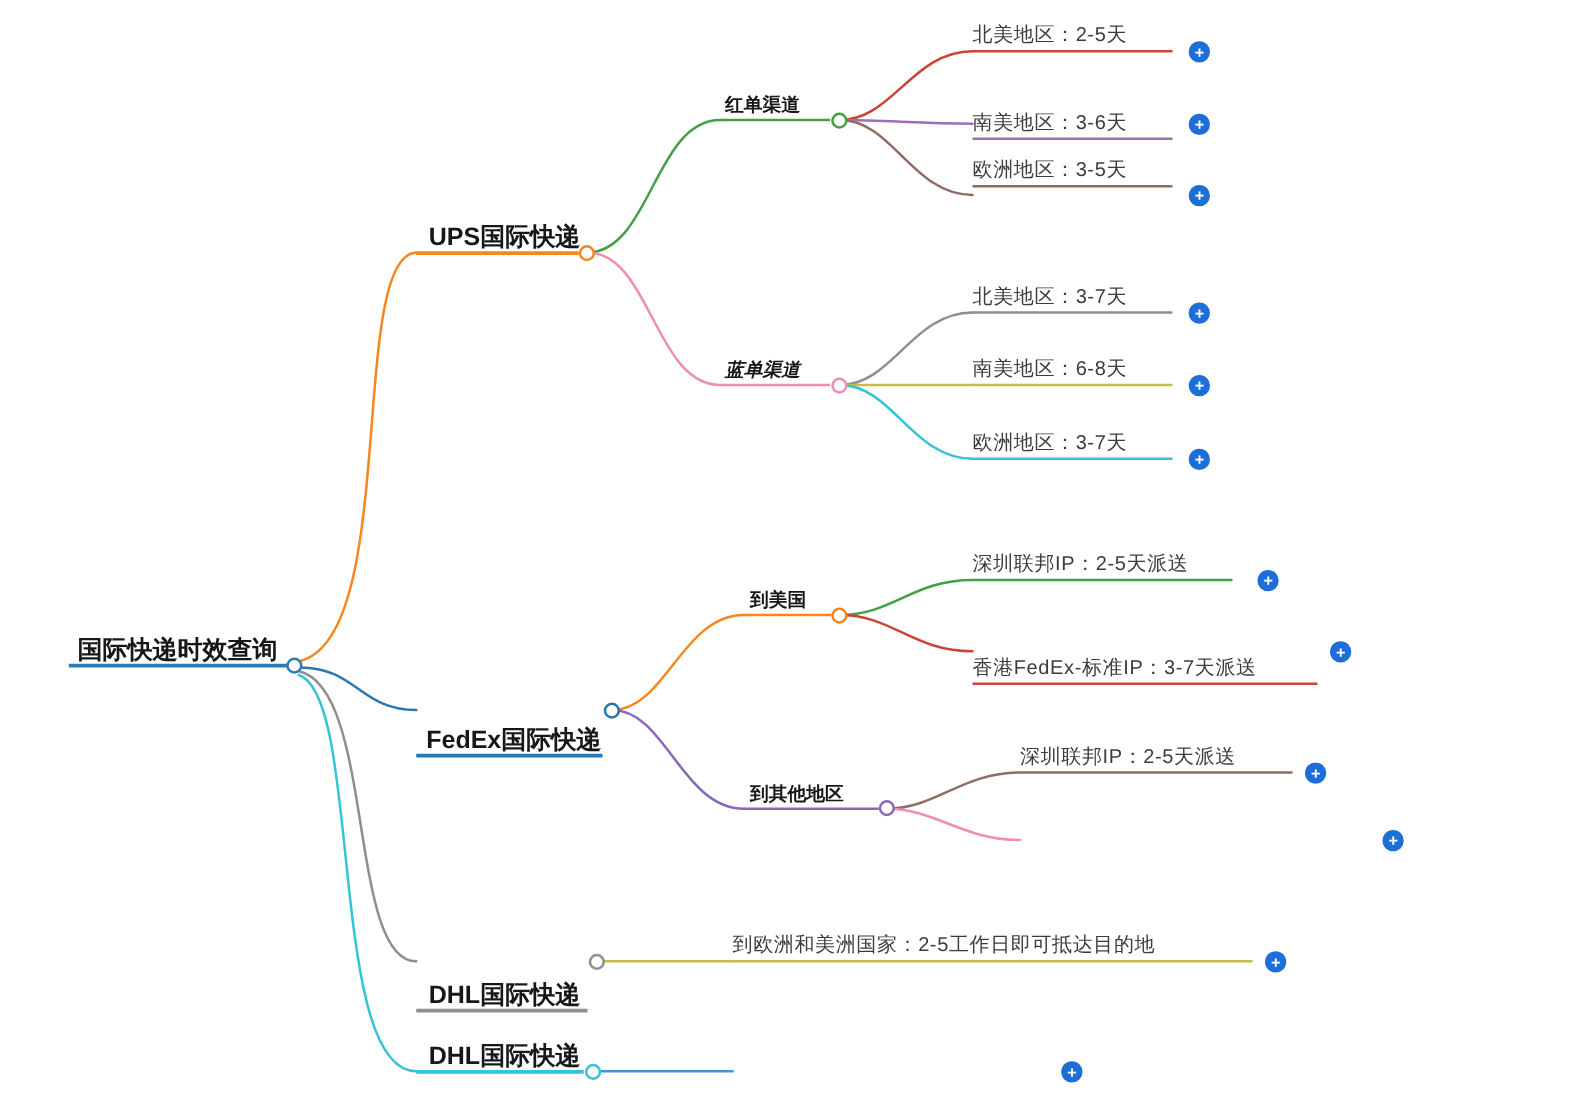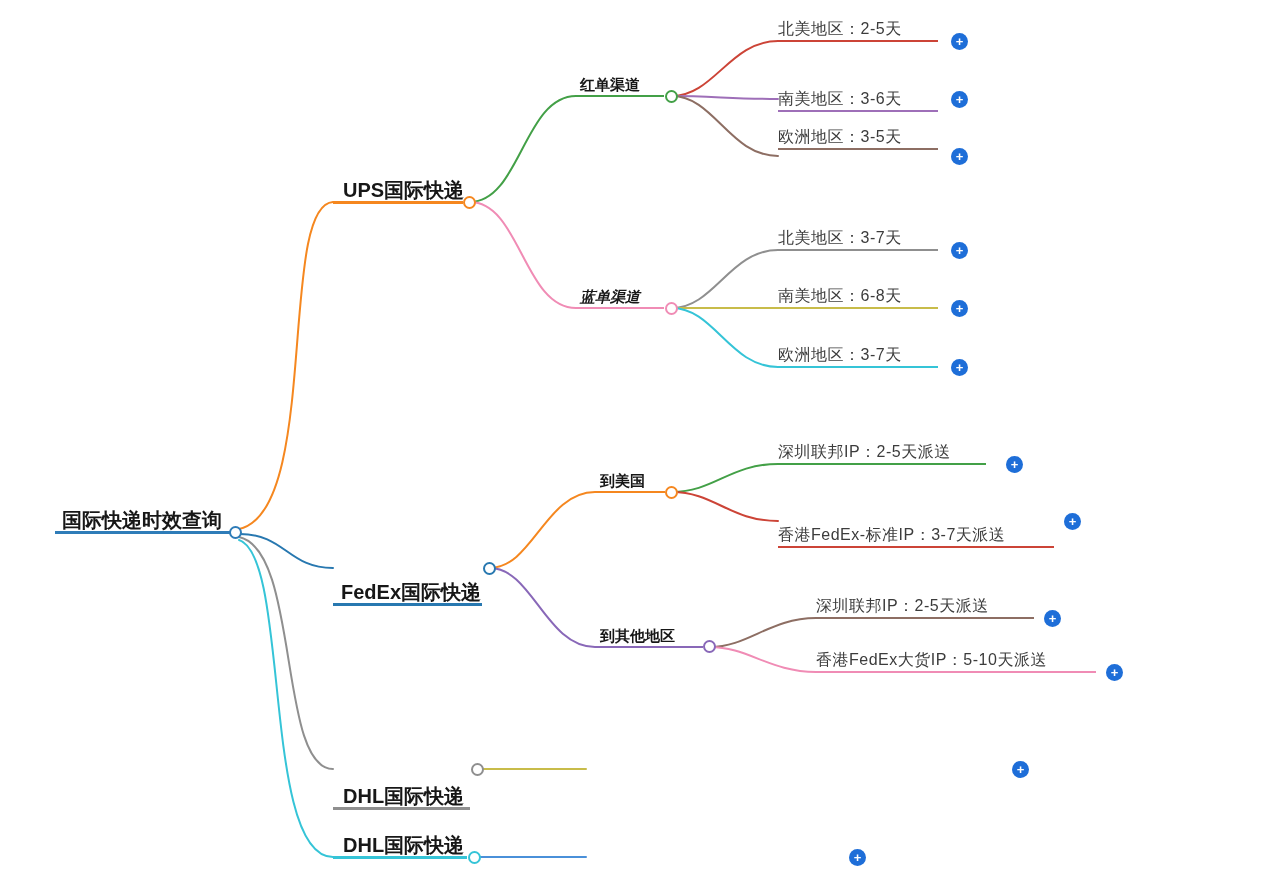--- a/index.html
+++ b/index.html
@@ -133,22 +133,22 @@
   <div class="node leaf" style="left: 778px; top: 498px; width: 276px; border-bottom-color: rgb(204, 68, 55); margin-top: 26px;">
     <span>香港FedEx-标准IP：3-7天派送</span>
   </div>
   <button class="plus" style="left: 1064px; top: 513px; background-color: rgb(30, 110, 216);"><span>+</span></button>
 
   <div class="node leaf" style="left: 816px; top: 595px; width: 218px; border-bottom-color: rgb(141, 110, 99);">
     <span>深圳联邦IP：2-5天派送</span>
   </div>
   <button class="plus" style="left: 1044px; top: 610px; background-color: rgb(30, 110, 216);"><span>+</span></button>
 
-  <div class="node leaf" style="left: 816px; top: 649px; width: 280px; border-bottom-color: rgb(240, 140, 181);">
-    <span>香港FedEx大货IP：5-10天派送</span>
-  </div>
   <button class="plus" style="left: 1106px; top: 664px; background-color: rgb(30, 110, 216);"><span>+</span></button>
 
+  <div class="node leaf" style="left: 586px; top: 746px; width: 416px; border-bottom-color: rgb(200, 188, 74);">
+    <span>到欧洲和美洲国家：2-5工作日即可抵达目的地</span>
+  </div>
   <button class="plus" style="left: 1012px; top: 761px; background-color: rgb(30, 110, 216);"><span>+</span></button>
 
   <button class="plus" style="left: 849px; top: 849px; background-color: rgb(30, 110, 216);"><span>+</span></button>
 
 </div>
 
 </body></html>

